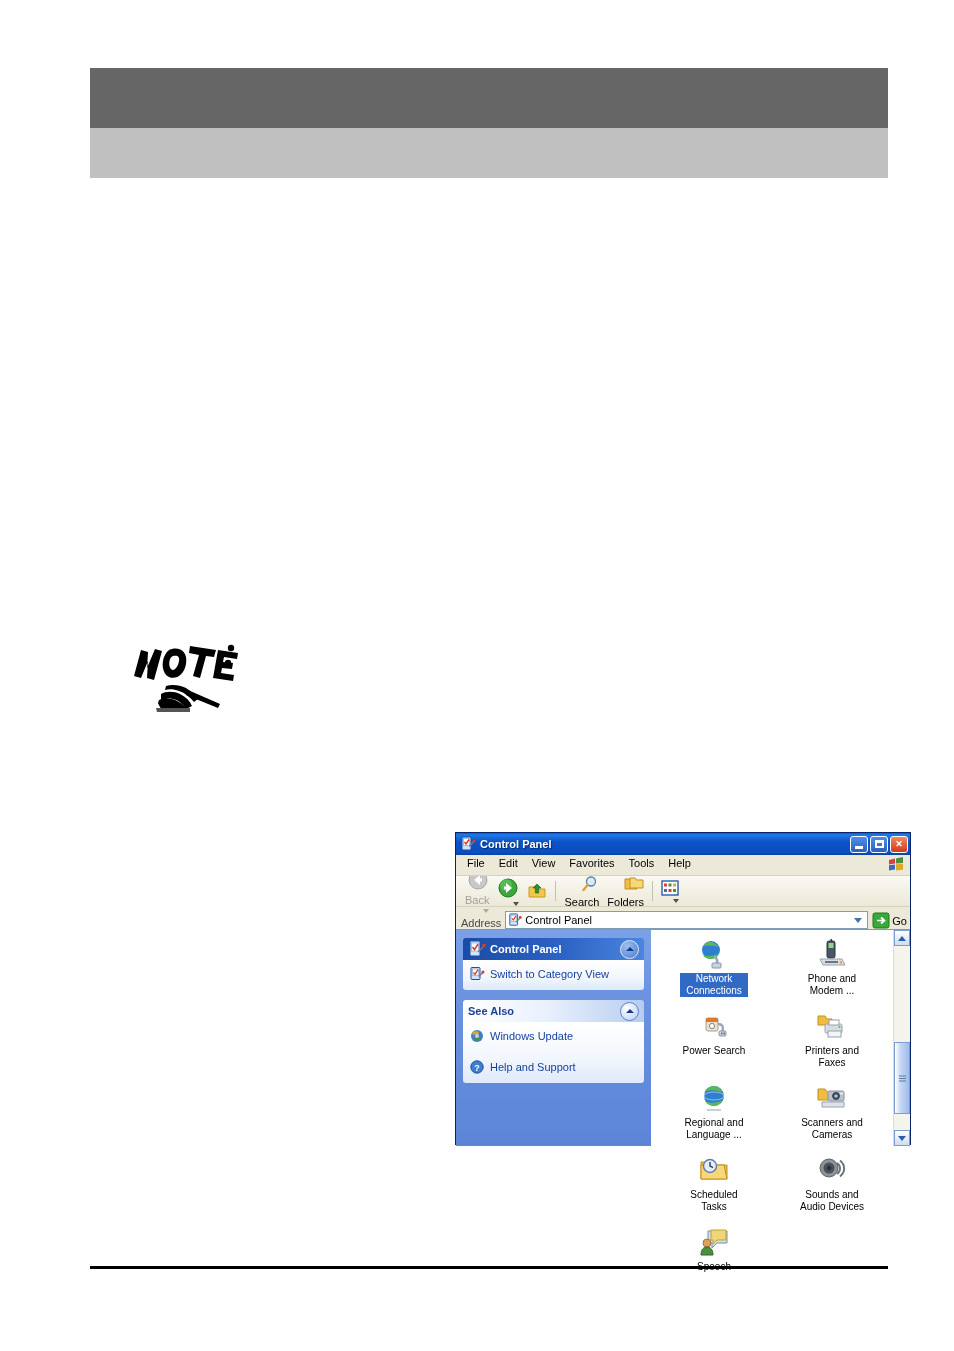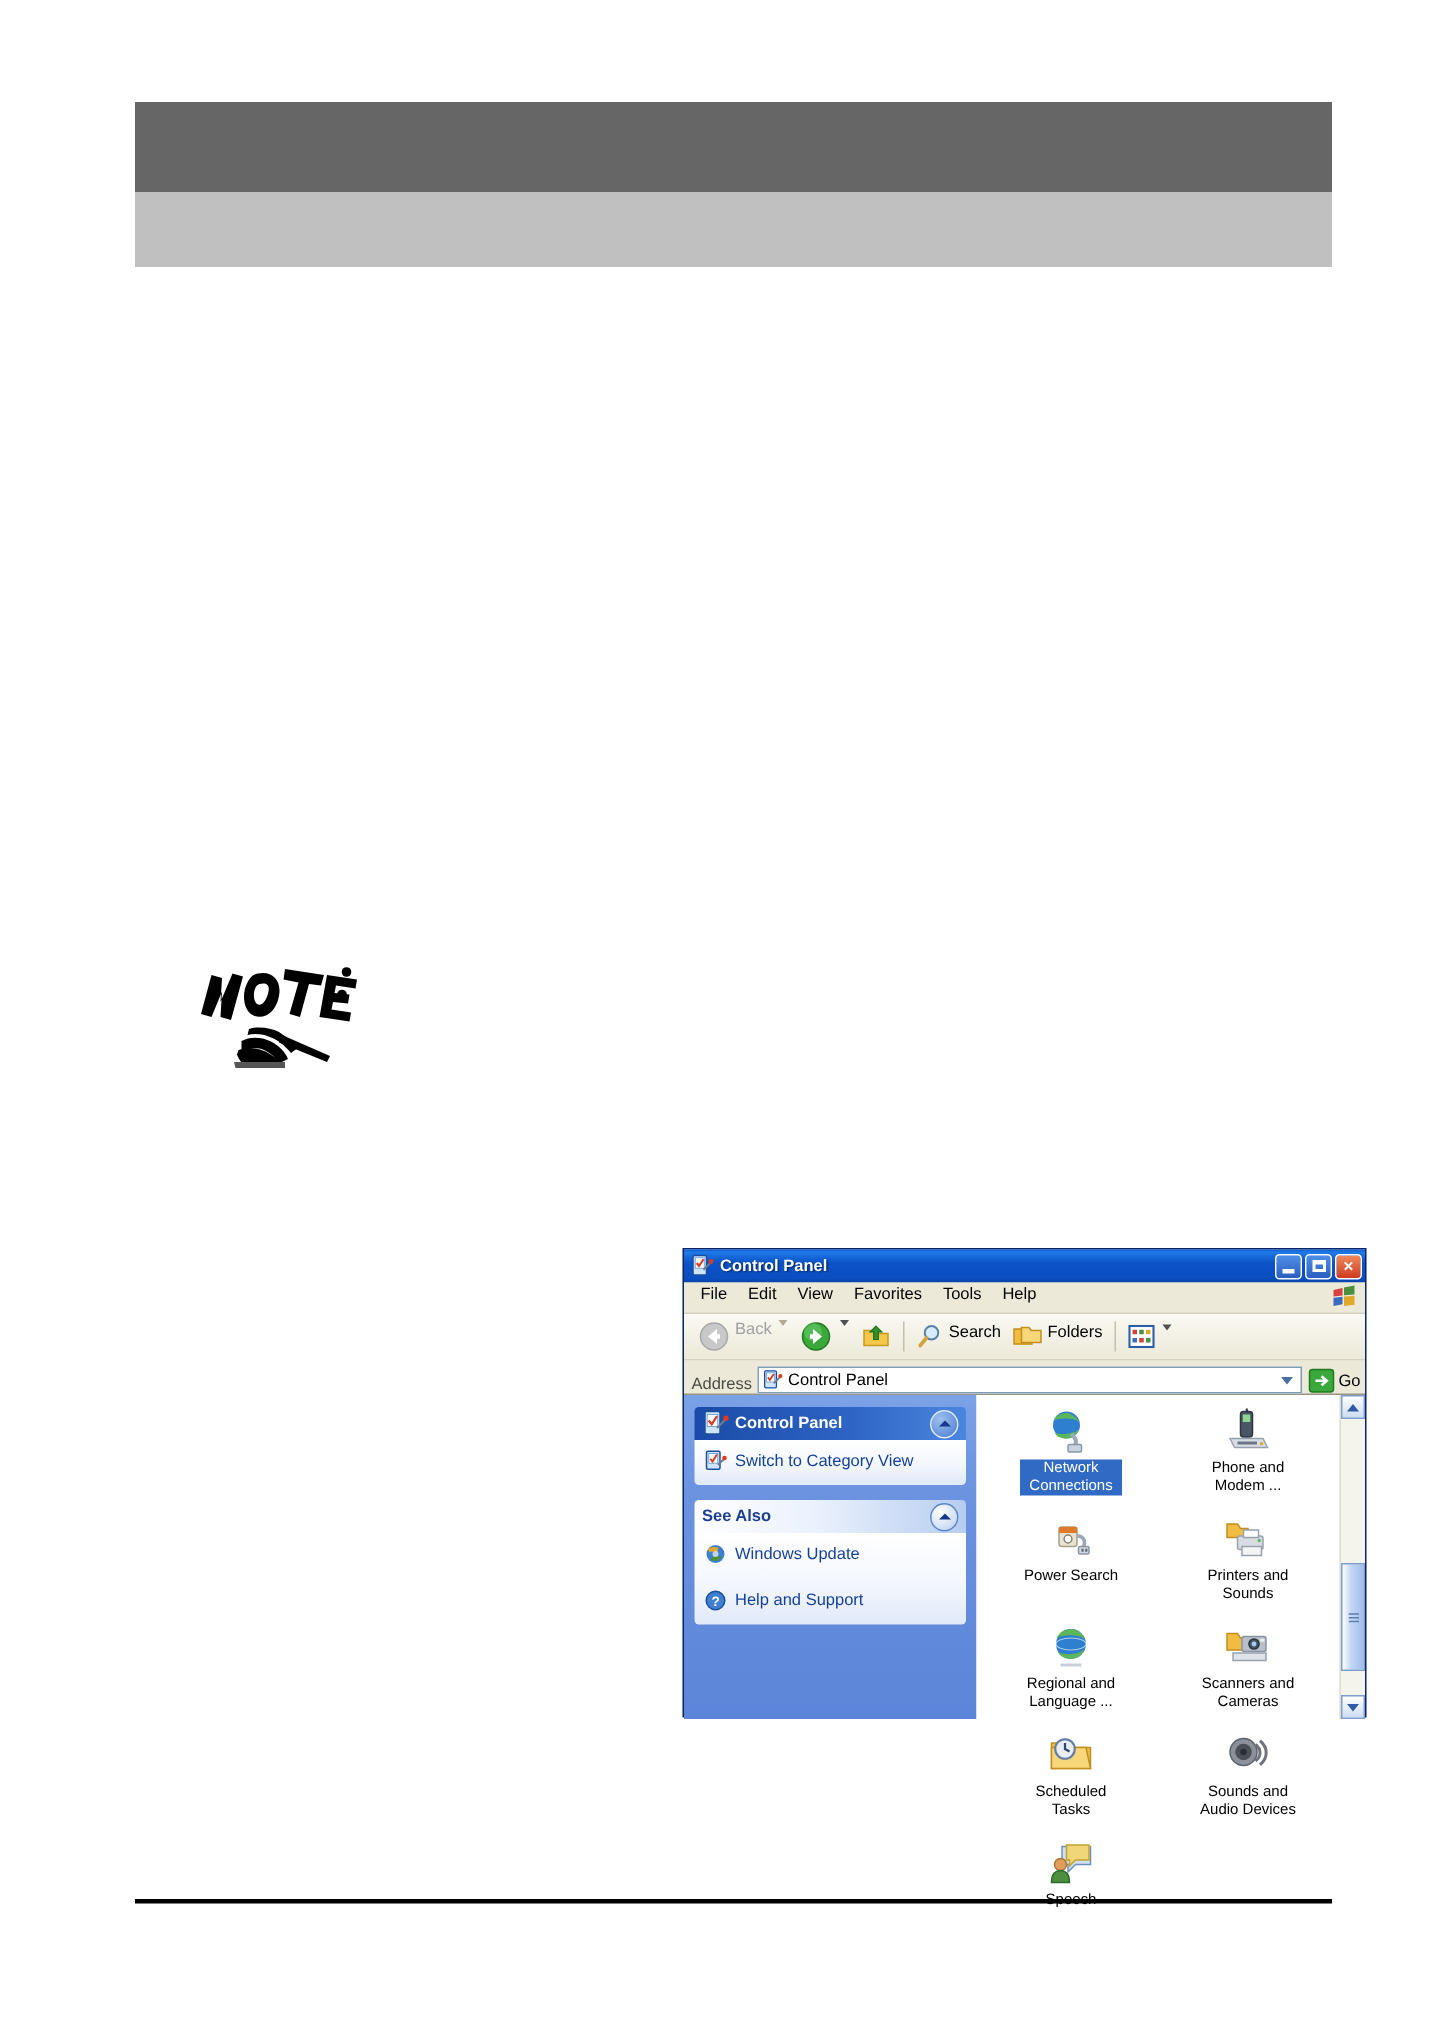--- a/index.html
+++ b/index.html
@@ -123,25 +123,26 @@
   .xp-toolbar {
     height: 30px;
     background: linear-gradient(to bottom,#faf9f3,#ece9d8);
     display: flex;
     align-items: center;
     padding-left: 5px;
     border-bottom: 1px solid #d6d2c0;
   }
   .tb-item {
     display: flex;
-    align-items: flex-start;
+    align-items: flex-end;
     gap: 3px;
     padding: 1px 4px;
     font-size: 11px;
     white-space: nowrap;
+    flex-direction: column;
   }
   .tb-item.disabled { color: #a0a0a0; }
   .tb-sep {
     width: 1px; height: 20px;
     background: #c5c0ab;
     margin: 0 4px;
   }
   .tb-caret {
     width: 0; height: 0;
     border-left: 3px solid transparent;
@@ -586,21 +587,21 @@
         </div>
 
         <div class="cp-item">
           <svg class="cp-item-ico" viewBox="0 0 32 32">
             <path d="M2,6 L9,6 L11,9 L16,9 L16,15 L2,15 Z" fill="#f0bd42" stroke="#c28f1f"></path>
             <rect x="9" y="14" width="17" height="9" rx="1.5" fill="#d9dde3" stroke="#98a2ae"></rect>
             <rect x="13" y="10" width="10" height="5" fill="#ffffff" stroke="#98a2ae"></rect>
             <rect x="12" y="21" width="13" height="6" fill="#f3f4f6" stroke="#98a2ae"></rect>
             <circle cx="23.5" cy="17" r="1.1" fill="#5ab85a"></circle>
           </svg>
-          <span class="cp-item-label">Printers and Sounds</span>
+          <span class="cp-item-label">Printers and Faxes</span>
         </div>
 
         <div class="cp-item">
           <svg class="cp-item-ico" viewBox="0 0 32 32">
             <circle cx="16" cy="14" r="10" fill="#2f7fd0"></circle>
             <path d="M6.5,10 C11,7.5 21,7.5 25.5,11 C23,6 20,4 16,4 C11.5,4 8,6.5 6.5,10 Z" fill="#5ab85a"></path>
             <path d="M7,19 C12,22 21,21 25,17.5 C23.5,21.5 20,24 16,24 C11.5,24 8.5,21.8 7,19 Z" fill="#5ab85a"></path>
             <ellipse cx="16" cy="14" rx="10" ry="4" fill="none" stroke="#ffffff" stroke-width=".8" opacity=".6"></ellipse>
             <path d="M9,27 L23,27 L23,29 L9,29 Z" fill="#c8cfd8"></path>
           </svg>

